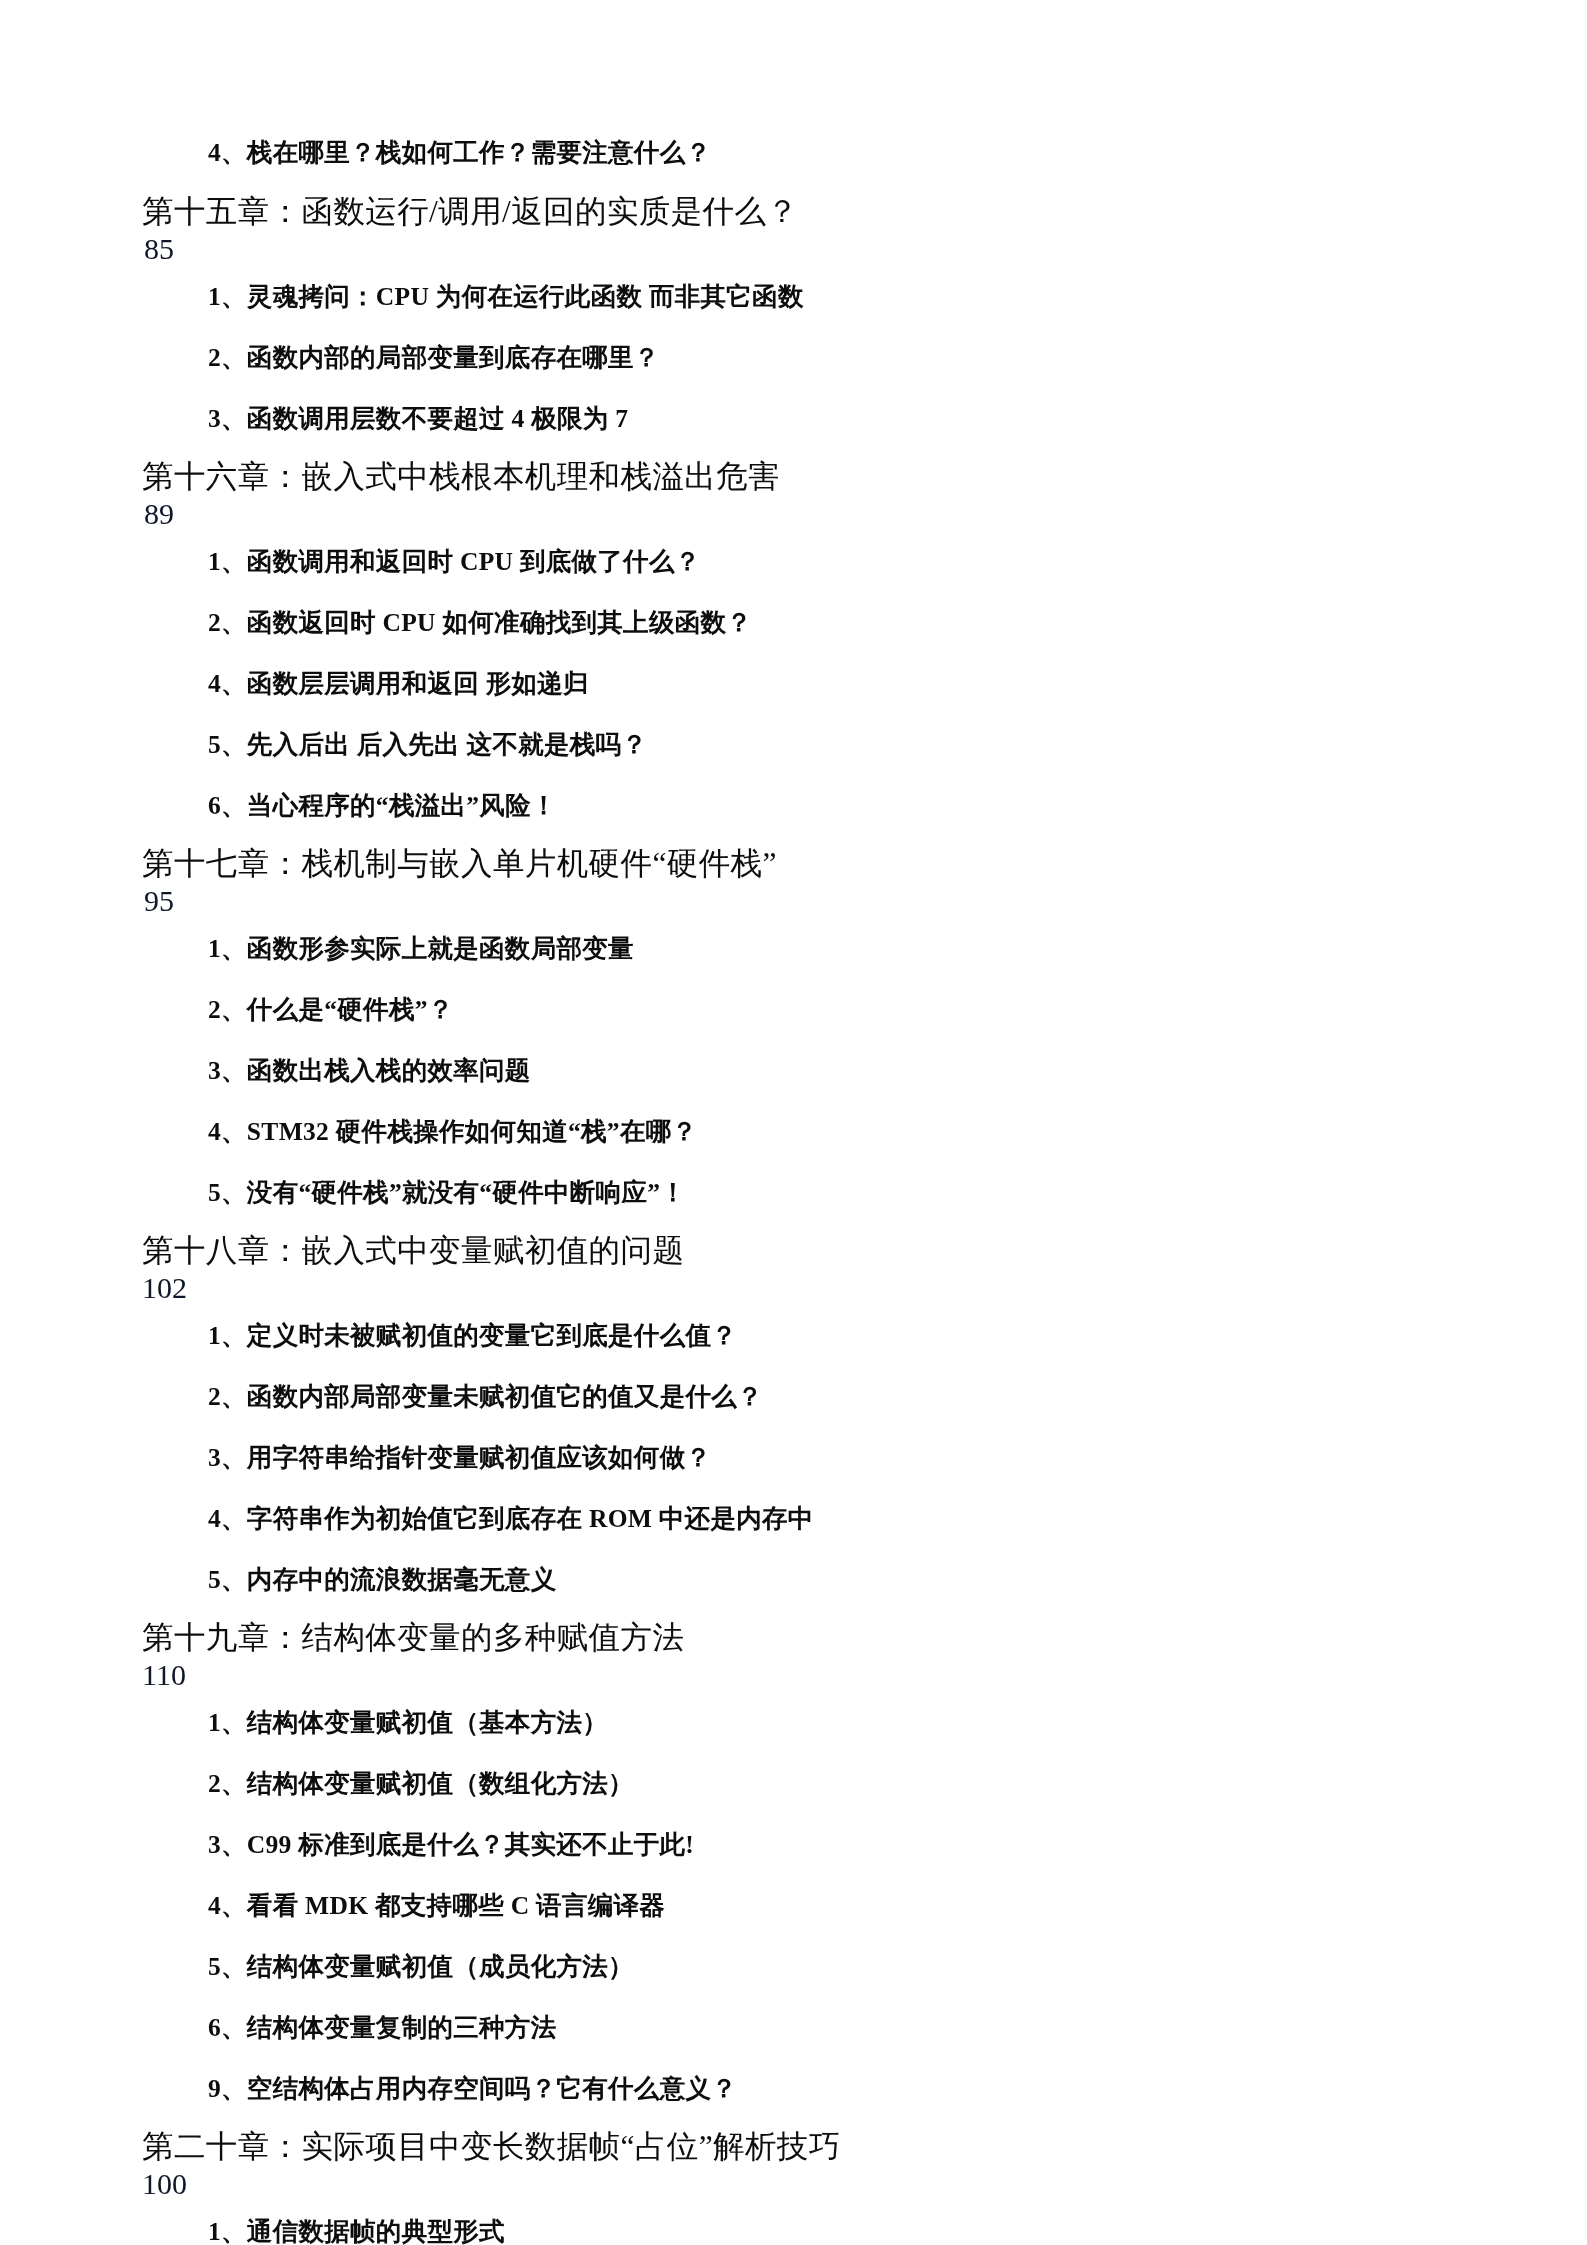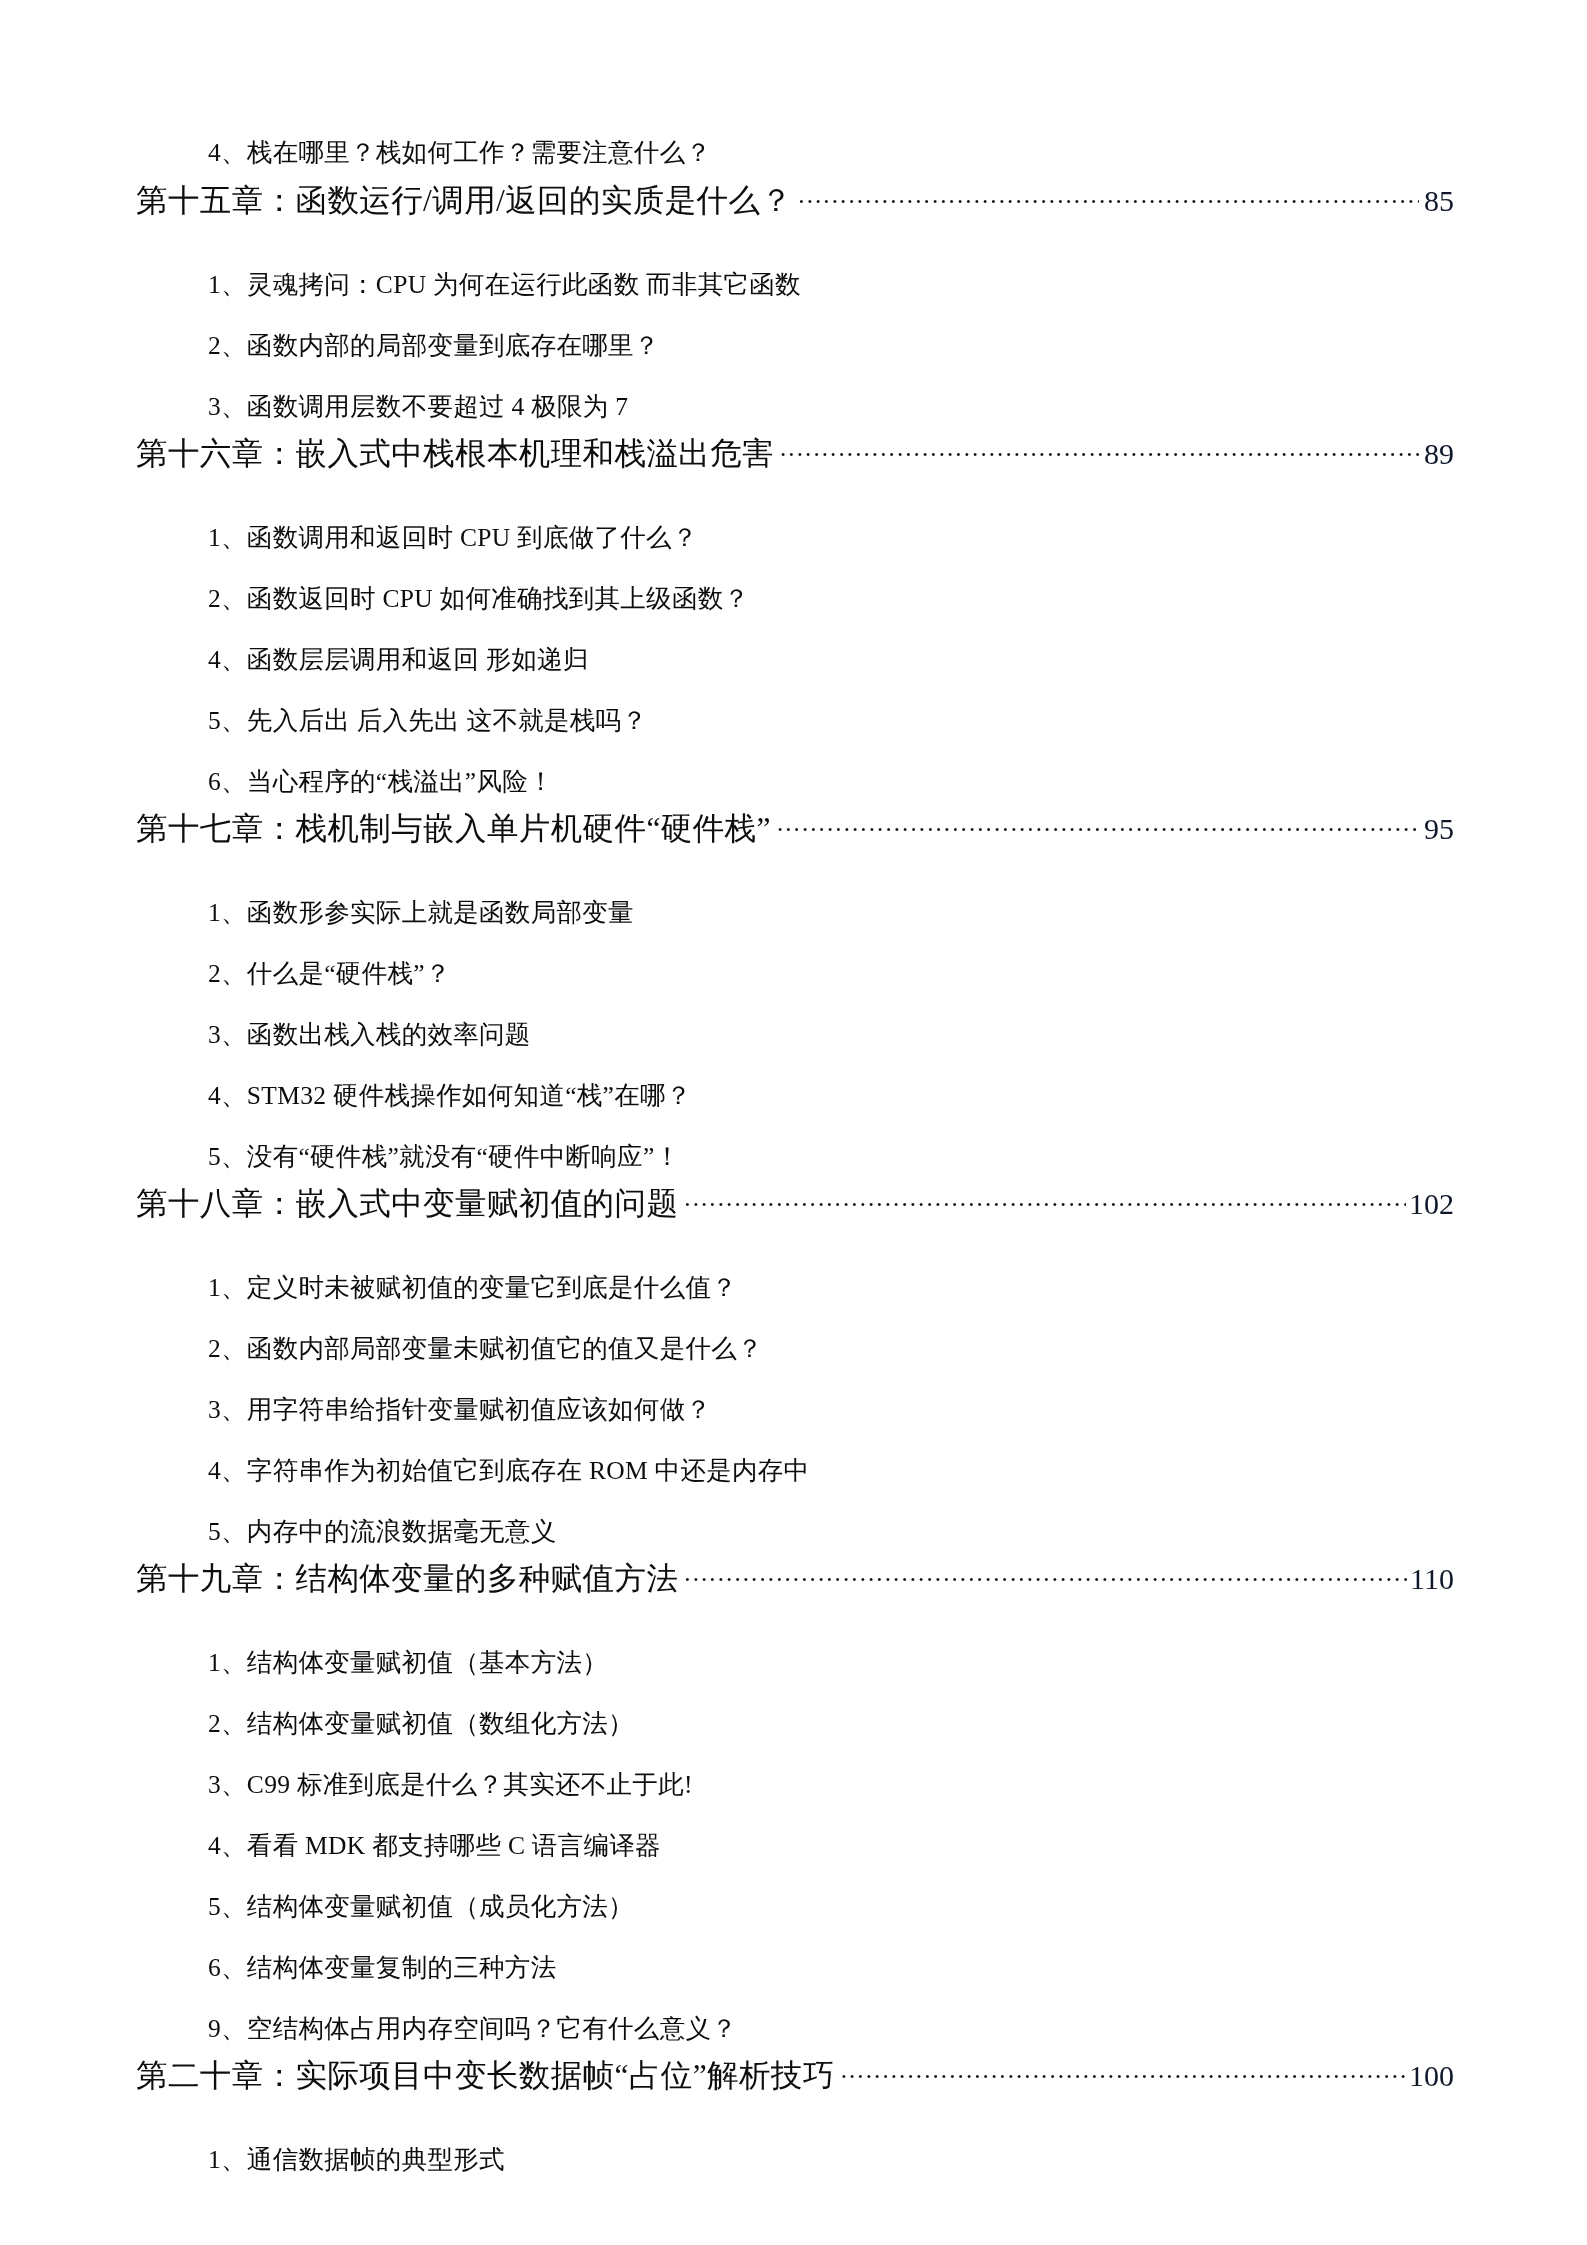--- a/index.html
+++ b/index.html
@@ -24,25 +24,26 @@
     position: absolute;
     top: 122px;
     left: 0;
     width: 1587px;
   }
 
   
   .chapter {
     display: flex;
     align-items: baseline;
-    margin: 0 0 0 0;
+    margin: 12px 0 0 0;
     padding: 0 133px 0 136px;
     height: 70px;
     box-sizing: border-box;
     white-space: nowrap;
+    flex-direction: column;
   }
   .chapter-title {
     font-size: 31.5px;
     line-height: 1.0;
     letter-spacing: 0.4px;
     color: #0d0d0d;
     flex: 0 0 auto;
   }
   .leader {
     flex: 1 1 auto;
@@ -72,20 +73,21 @@
   }
 
   
   .subitem {
     padding: 0 0 0 208px;
     height: 61px;
     display: flex;
     align-items: center;
     box-sizing: border-box;
     white-space: nowrap;
+    font-weight: bold;
   }
   .subitem-text {
     font-size: 25.5px;
     line-height: 1.0;
     letter-spacing: 0.3px;
     color: #0d0d0d;
   }
   
   .orphan {
     height: 62px;

